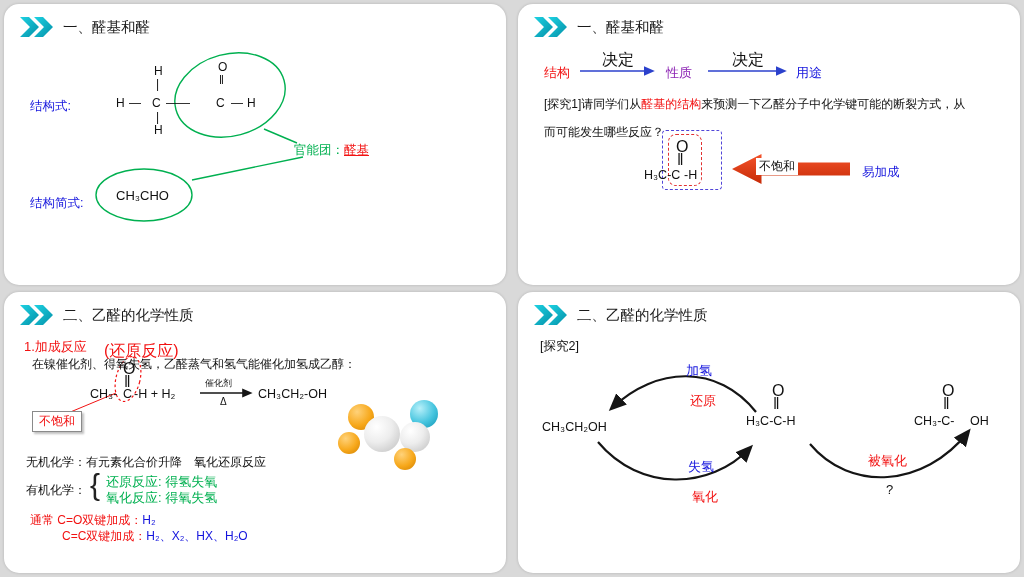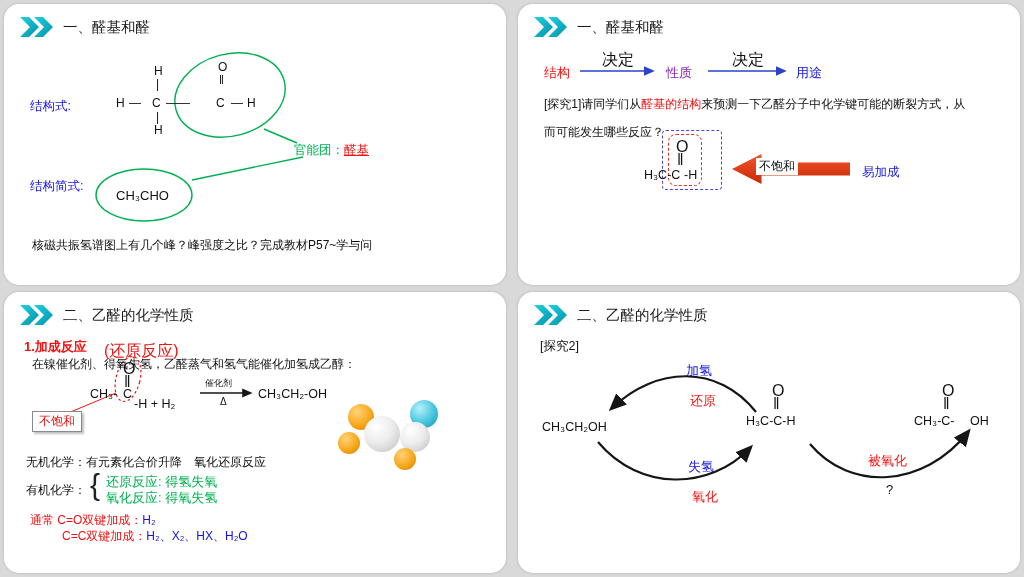--- a/index.html
+++ b/index.html
@@ -9,21 +9,21 @@
   #s1{left:4px;top:4px;width:502px;height:281px}
   #s2{left:518px;top:4px;width:502px;height:281px}
   #s3{left:4px;top:292px;width:502px;height:281px}
   #s4{left:518px;top:292px;width:502px;height:281px}
   .hdr{position:absolute;left:16px;top:13px;display:flex;align-items:center;gap:9px}
   .hdr .title{font-size:14.5px;color:#1a1a1a}
   .abs{position:absolute;white-space:nowrap}
   .t9{font-size:9px}.t10{font-size:10px}.t11{font-size:16px}.t115{font-size:13px}
   .t12{font-size:12px}.t125{font-size:12.5px}.t13{font-size:13px}
   .red{color:#f21212}.blue{color:#1414dd}.green{color:#00b050}.purple{color:#8d25b4}
-  .bold{font-weight:bold}
+  .bold{font-weight:normal}
   .u{text-decoration:underline}
   .overlay{position:absolute;left:0;top:0;pointer-events:none}
   .gstroke{stroke:#00b050;fill:none;stroke-width:1.4}
   .kstroke{stroke:#151515;fill:none;stroke-width:2.2}
   .dash-blue{position:absolute;border:1.5px dashed #5145d8;border-radius:4px}
   .dash-red{position:absolute;border:1.5px dashed #e03131;border-radius:8px}
   .block-arrow{position:absolute;width:118px;height:30px;background:linear-gradient(180deg,#f4532b 0%,#c62a06 100%);
     clip-path:polygon(0 50%,25% 0,25% 28%,100% 28%,100% 72%,25% 72%,25% 100%)}
   .onwhite{background:#fff;padding:0 3px}
   .boxed{border:1px solid #8a8a8a;background:#fff;padding:1px 6px;box-shadow:2px 2px 2px rgba(0,0,0,.25)}
@@ -80,24 +80,23 @@
   <span class="abs t12" style="left:212px;top:92px">C</span>
   <span class="abs t12" style="left:227px;top:92px">—</span>
   <span class="abs t12" style="left:243px;top:92px">H</span>
   <span class="abs t12" style="left:152px;top:106px">|</span>
   <span class="abs t12" style="left:150px;top:119px">H</span>
 
   <div class="abs t125" style="left:290px;top:138px">
     <span class="green">官能团：</span><span class="red u">醛基</span>
   </div>
 
-  <span class="abs t125 blue" style="left:26px;top:174px">结构简式:</span>
+  <span class="abs t125 blue" style="left:26px;top:191px">结构简式:</span>
   <span class="abs t13" style="left:112px;top:184px">CH₃CHO</span>
 
-  <span class="abs t12" style="left:28px;top:233px">核磁共振氢谱图上有几个峰？峰强度之比？完成教材P57~学与问</span>
 </section>
 
 <section class="slide" id="s2">
   <svg class="overlay" width="502" height="281">
     <line x1="62" y1="67" x2="134" y2="67" stroke="#2b41cc" stroke-width="1.4" marker-end="url(#ahBlue)"></line>
     <line x1="190" y1="67" x2="266" y2="67" stroke="#2b41cc" stroke-width="1.4" marker-end="url(#ahBlue)"></line>
   </svg>
   <div class="hdr">
     <svg width="34" height="20" viewBox="0 0 34 20">
       <polygon points="0,0 9,0 19,10 9,20 0,20 10,10" fill="url(#tealGrad)"></polygon>
@@ -144,21 +143,21 @@
   </div>
 
   <span class="abs t13 red bold" style="left:20px;top:46px">1.加成反应</span>
   <span class="abs t11 red" style="left:100px;top:49px">(还原反应)</span>
   <span class="abs t12" style="left:28px;top:64px">在镍催化剂、得氧失氢，乙醛蒸气和氢气能催化加氢成乙醇：</span>
 
   <span class="abs t125" style="left:86px;top:95px">CH₃-</span>
   <span class="abs t125" style="left:119px;top:95px">C</span>
   <span class="abs t11" style="left:119px;top:68px">O</span>
   <span class="abs t11" style="left:120px;top:81px">‖</span>
-  <span class="abs t125" style="left:130px;top:105px">-H + H₂</span>
+  <span class="abs t125" style="left:130px;top:95px">-H + H₂</span>
   <span class="abs t9" style="left:201px;top:85px">催化剂</span>
   <span class="abs t10" style="left:216px;top:104px">Δ</span>
   <span class="abs t125" style="left:254px;top:95px">CH₃CH₂-OH</span>
 
   <span class="abs t12 red boxed" style="left:28px;top:119px">不饱和</span>
 
   <div class="sphere sp-orange" style="left:344px;top:112px;width:26px;height:26px"></div>
   <div class="sphere sp-orange" style="left:334px;top:140px;width:22px;height:22px"></div>
   <div class="sphere sp-white" style="left:360px;top:124px;width:36px;height:36px"></div>
   <div class="sphere sp-cyan" style="left:406px;top:108px;width:28px;height:28px"></div>

